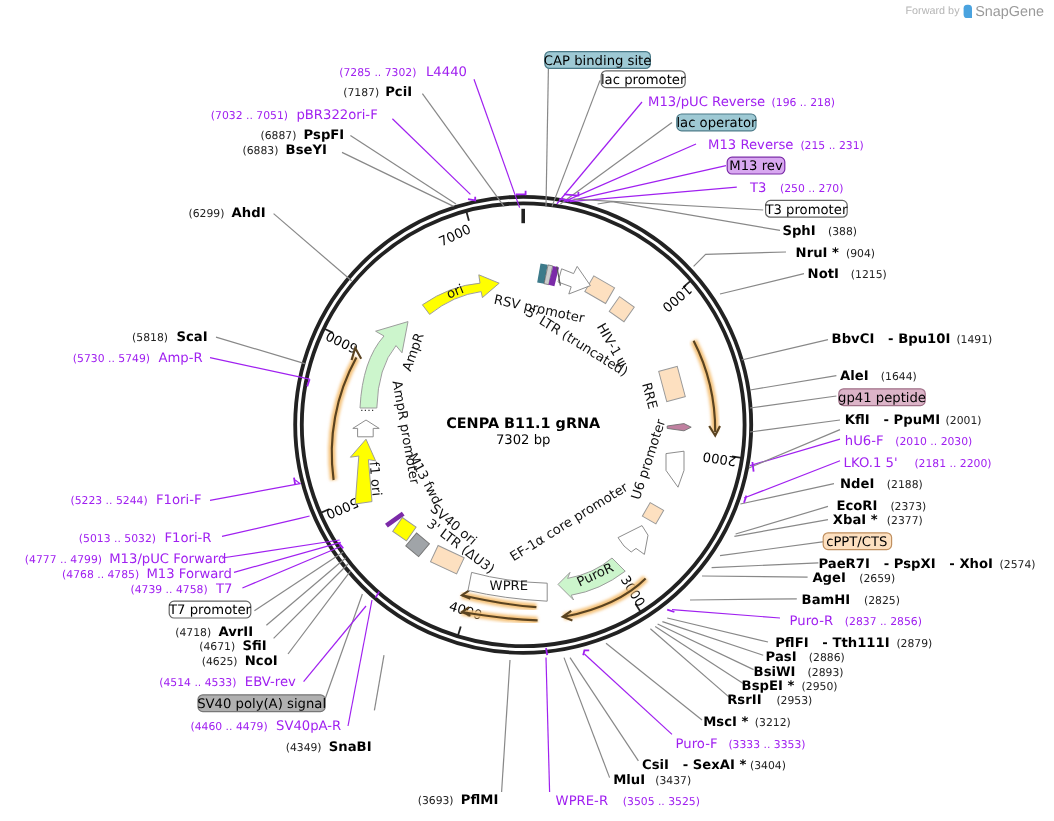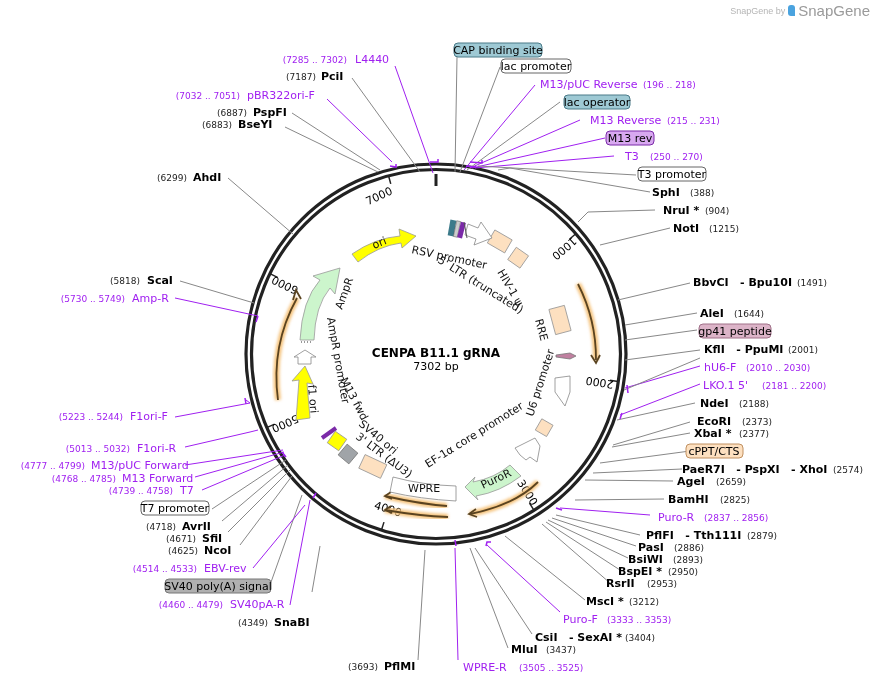--- a/index.html
+++ b/index.html
@@ -1,33 +1,33 @@
 <!DOCTYPE html>
 <html><head>
 <meta charset="utf-8">
 <style>
   html, body { margin:0; padding:0; background:#ffffff; }
   body { width:878px; height:684px; position:relative; overflow:hidden; font-family:"DejaVu Sans", "Liberation Sans", sans-serif; }
   #map { position:absolute; left:0; top:0; }
   .credit { position:absolute; right:8px; top:2px; font-size:9px; color:#b5b5b5; font-family:"Liberation Sans", sans-serif; display:flex; align-items:center; gap:3px; }
-  .credit .brand { font-size:15px; color:#9a9a9a; }
+  .credit .brand { font-size:12px; color:#9a9a9a; }
   .credit .logo { display:inline-block; width:7px; height:11px; background:#4aa3df; border-radius:3px 3px 0 3px; }
   svg text { font-family:"DejaVu Sans", "Liberation Sans", sans-serif; }
   .enz { font-size:11px; font-weight:bold; fill:#000; }
   .pos { font-size:9px; fill:#222; }
   .primer { font-size:11px; fill:#a020f0; }
   .ppos { font-size:9px; fill:#a020f0; }
   .feat { font-size:11px; fill:#000; }
   .inner { font-size:11px; fill:#111; }
 </style>
 </head>
 <body>
 
 <div class="credit">
-  <span>SnapGene by</span>
+  <span>Forward by</span>
   <span class="logo"></span>
   <span class="brand">SnapGene</span>
 </div>
 
 <svg id="map" width="878" height="684" viewBox="0 0 878 684">
   <defs>
     <filter id="glow" x="-20%" y="-20%" width="140%" height="140%">
       <feGaussianBlur stdDeviation="1.5"></feGaussianBlur>
     </filter>
   </defs>

